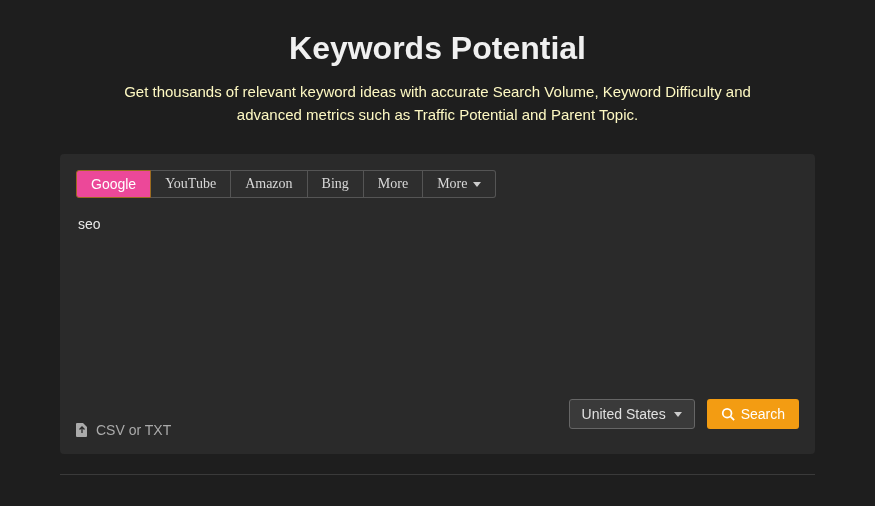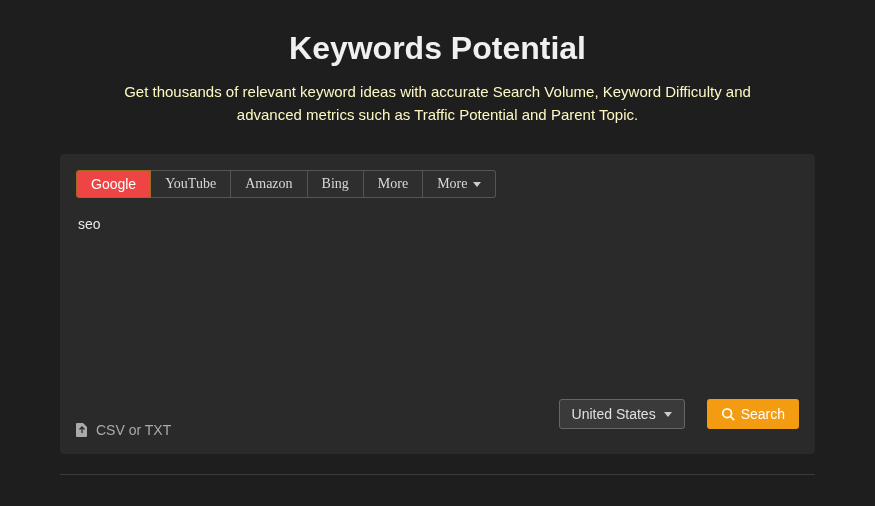--- a/index.html
+++ b/index.html
@@ -50,21 +50,21 @@
     padding: 5px 14px;
     cursor: pointer;
     display: flex;
     align-items: center;
     gap: 6px;
   }
   .tab + .tab { border-left: none; font-family: Liberation Serif, serif; }
   .tab:first-child { border-top-left-radius: 3px; border-bottom-left-radius: 3px; }
   .tab:last-child { border-top-right-radius: 3px; border-bottom-right-radius: 3px; }
   .tab.active {
-    background: #ef4444;
+    background: #ec4899;
     color: #fff;
     border-color: #9b6b1f;
   }
   .caret-down {
     width: 0; height: 0;
     border-left: 4px solid transparent;
     border-right: 4px solid transparent;
     border-top: 5px solid #ccc;
   }
   .input-area {
@@ -97,21 +97,21 @@
     cursor: pointer;
     margin-top: 32px;
   }
   .file-icon {
     width: 12px;
     height: 14px;
     fill: #aaa;
   }
   .right-controls {
     display: flex;
-    gap: 22px;
+    gap: 12px;
     align-items: center;
   }
   .country-select {
     border: 1px solid #666;
     background: #3a3a3a;
     color: #e0e0e0;
     font-size: 14px;
     padding: 6px 12px;
     border-radius: 3px;
     display: flex;

